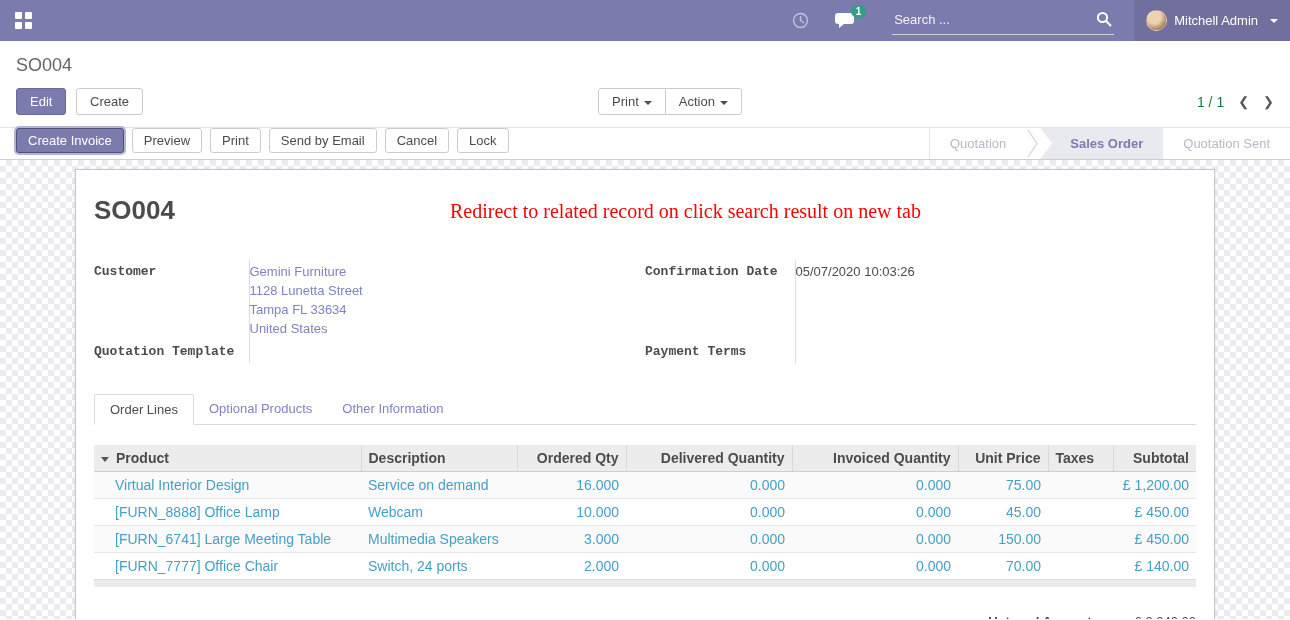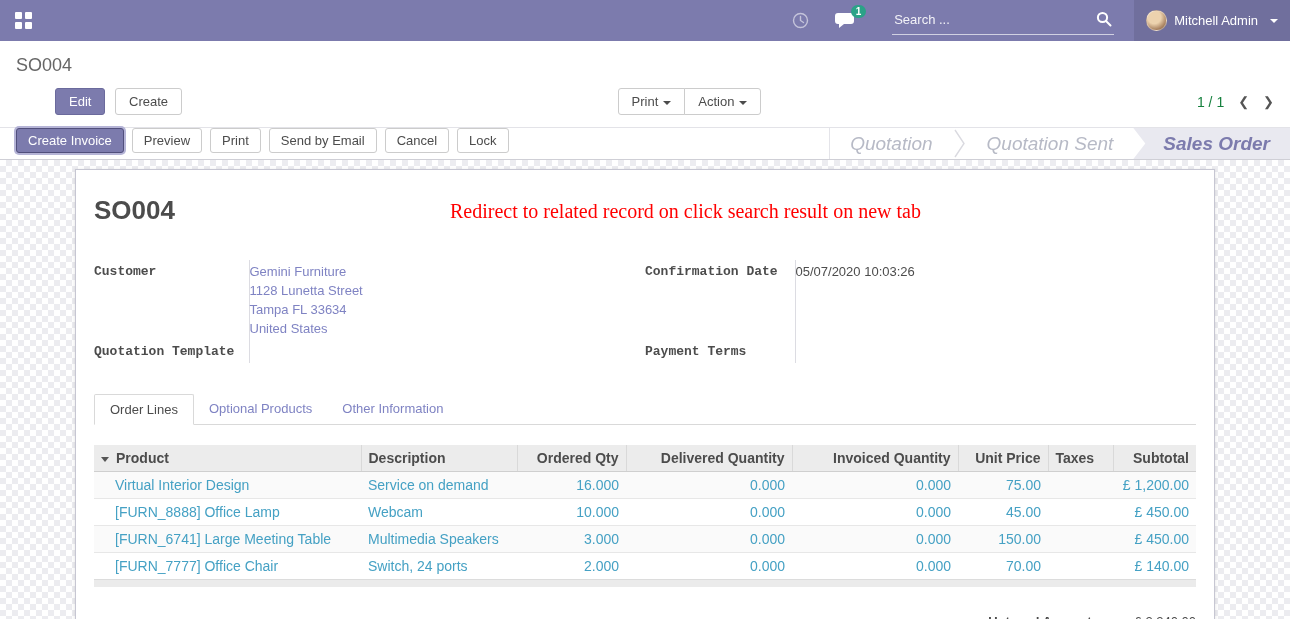--- a/index.html
+++ b/index.html
@@ -25,21 +25,21 @@
   .avatar { width:21px; height:21px; border-radius:50%;
             background:radial-gradient(circle at 38% 32%, #ecd2ae 0 38%, #a8815f 72%, #5f4a39 100%);
             border:1px solid rgba(255,255,255,.35); }
   .caret { display:inline-block; width:0; height:0; border-left:4px solid transparent;
            border-right:4px solid transparent; border-top:4px solid currentColor;
            vertical-align:middle; margin-left:5px; }
 
   
   .control-panel { background:#fff; padding:9px 16px 12px; }
   .breadcrumb { font-size:18px; color:#666; margin:5px 0 12px; cursor:default; }
-  .cp-row { display:flex; align-items:center;margin-left:39px; }
+  .cp-row { display:flex; align-items:center; }
   .btn { font-family:inherit; font-size:13px; padding:5px 13px; background:#fff;
          border:1px solid #ccc; border-radius:3px; color:#4c4c4c; cursor:pointer; }
   .btn-primary { background:#7c7bad; border-color:#6b6a9c; color:#fff; }
   .cp-left .btn + .btn { margin-left:6px; }
   .cp-center { flex:1; display:flex; justify-content:center; }
   .btn-group { display:flex; }
   .btn-group .btn:first-child { border-radius:3px 0 0 3px; }
   .btn-group .btn:last-child { border-radius:0 3px 3px 0; margin-left:-1px; }
   .cp-right { display:flex; align-items:center; gap:14px; color:#555; }
   .pager-val { font-size:14px; color:#15803d; }
@@ -48,21 +48,21 @@
   
   .statusbar { height:33px; background:#fff; border-top:1px solid #e3e3e8;
                border-bottom:1px solid #cfcfd6; display:flex; align-items:flex-start; padding-left:16px; }
   .sb-left { display:flex; align-items:center; gap:8px; }
   .sb-btn { padding:4px 11px; }
   .sb-primary { background:#7c7bad; border:1px solid #514f7c; color:#fff;
                 box-shadow:0 0 0 2px #b5b4d6; }
   .sb-states { margin-left:auto; display:flex; align-items:stretch; height:100%;
                border-left:1px solid #e4e4e9; }
   .sb-step { display:flex; align-items:center; padding:0 20px; color:#b7bac6;
-             font-size:19px; cursor:pointer; white-space:nowrap;font-style:italic; }
+             font-size:13px; cursor:pointer; white-space:nowrap; }
   .sb-step.active { background:#e9e9f0; color:#7c7bad; font-weight:bold;
                     clip-path:polygon(0 0, 12px 50%, 0 100%, 100% 100%, 100% 0);
                     padding:0 20px 0 30px; }
   .sb-sep { display:flex; align-items:center; }
 
   
   .content { height:459px; overflow:hidden; background:#fff; padding-top:9px;
     background-image:
       linear-gradient(45deg,#ececf0 25%,transparent 25%,transparent 75%,#ececf0 75%),
       linear-gradient(45deg,#ececf0 25%,transparent 25%,transparent 75%,#ececf0 75%);
@@ -182,22 +182,22 @@
     <button class="btn sb-btn">Cancel</button>
     <button class="btn sb-btn">Lock</button>
   </div>
   <div class="sb-states">
     <div class="sb-step">Quotation</div>
     <span class="sb-sep">
       <svg width="14" height="33" viewBox="0 0 14 33">
           <polyline points="2,3 11,16.5 2,30" fill="none" stroke="#dadae0" stroke-width="1.4"></polyline>
         </svg>
     </span>
+    <div class="sb-step active">Sales Order</div>
     <div class="sb-step">Quotation Sent</div>
-    <div class="sb-step active">Sales Order</div>
   </div>
 </div>
 
 <div class="content">
   <div class="sheet">
 
     <div class="sheet-header">
       <div class="sheet-title">SO004</div>
       <div class="annotation">Redirect to related record on click search result on new tab</div>
     </div>

